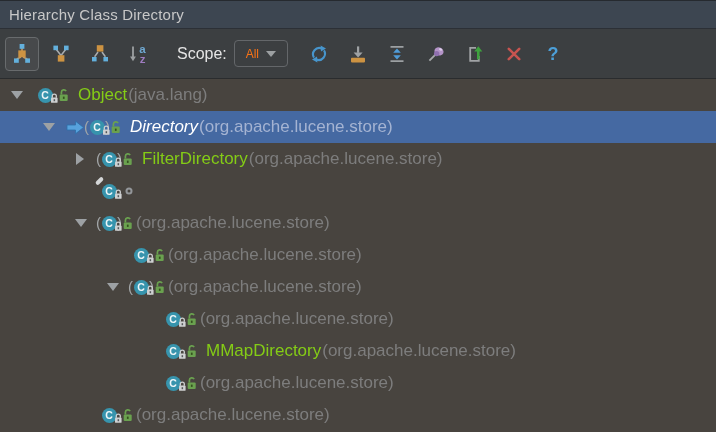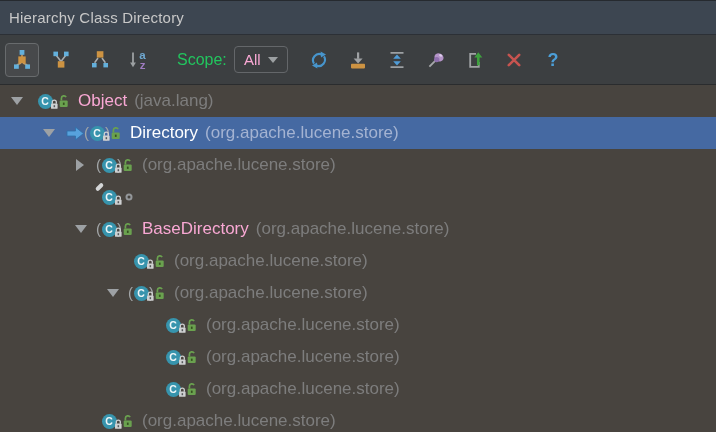--- a/index.html
+++ b/index.html
@@ -5,45 +5,45 @@
   html,body{margin:0;padding:0;}
   body{
     width:716px;height:432px;overflow:hidden;
     background:var(--tree-bg,#48443f);
     font-family:"Liberation Sans", sans-serif;
     -webkit-font-smoothing:antialiased;
     user-select:none;
   }
   
   .titlebar{
-    height:35px;background:var(--title-bg,#3d4651);
+    height:29px;background:var(--title-bg,#3d4651);
     border-top:1px solid #262a2f;border-bottom:1px solid #2c3036;
     display:flex;align-items:center;box-sizing:border-box;
   }
   .titlebar .title{color:#c8c8c8;font-size:15px;padding-left:9px;letter-spacing:.2px;}
   
   .toolbar{
     height:50px;background:var(--toolbar-bg,#3c3f41);
     border-bottom:1px solid #2a2c2e;box-sizing:border-box;
     display:flex;align-items:center;padding-left:5px;
   }
   .tbtn{
     width:34px;height:34px;border-radius:4px;border:1px solid transparent;
     display:flex;align-items:center;justify-content:center;flex:none;
     margin-right:5px;cursor:pointer;box-sizing:border-box;
   }
   .tbtn.selected{background:#47494b;border-color:#686b6d;}
   .tbtn .ticon{display:flex;align-items:center;justify-content:center;}
-  .scope-label{color:#22c55e;font-size:16px;margin:0 7px 0 16px;flex:none;}
+  .scope-label{color:#e5e5e5;font-size:16px;margin:0 7px 0 16px;flex:none;}
   .scope-dd{
     height:27px;min-width:54px;border:1px solid #64676a;border-radius:4px;
     display:flex;align-items:center;justify-content:center;gap:7px;
     padding:0 7px;margin-right:14px;cursor:pointer;flex:none;box-sizing:border-box;
   }
-  .scope-dd .val{color:#f9a8d4;font-size:15px;}
+  .scope-dd .val{color:#f97316;font-size:12px;}
   .caret{width:0;height:0;border-left:5px solid transparent;border-right:5px solid transparent;
     border-top:6px solid #9ca0a2;}
   
   .tree{position:relative;}
   .trow{
     height:32px;display:flex;align-items:center;white-space:nowrap;cursor:pointer;
   }
   .trow.selected{background:var(--sel-bg,#4569a2);}
   .tslot{width:26px;height:16px;display:flex;align-items:center;flex:none;}
   .tri-down{width:0;height:0;border-left:6px solid transparent;border-right:6px solid transparent;
@@ -55,23 +55,23 @@
     display:flex;align-items:center;justify-content:center;}
   .cball{
     width:15px;height:15px;border-radius:50%;background:var(--class-ball,#3794ad);
     color:#eef6f8;font-weight:bold;font-size:10.5px;line-height:15px;text-align:center;flex:none;}
   .paren{position:absolute;color:#a2a6a8;font-size:15px;top:1px;line-height:18px;}
   .paren.l{left:-2px;} .paren.r{right:-2px;}
   .lockbadge{position:absolute;right:-3px;bottom:-3px;}
   .finalpill{position:absolute;left:-3px;top:-2px;width:9px;height:4px;border-radius:2px;
     background:#d4d6d7;transform:rotate(-45deg);}
   .visicon{flex:none;margin-left:2px;width:13px;display:flex;align-items:center;justify-content:center;}
-  .cname{color:#f9a8d4;font-size:17px;margin-left:7px;}
-  .cpkg{color:#7d7d7d;font-size:17px;margin-left:7px;}
-  .trow.selected .cname{color:#ffffff;}
+  .cname{color:#84cc16;font-size:17px;margin-left:7px;}
+  .cpkg{color:#7d7d7d;font-size:17px;margin-left:1px;}
+  .trow.selected .cname{color:#ffffff;font-style:italic;}
   .trow.selected .cpkg{color:#a4b3d2;}
 </style>
 </head>
 <body style="--title-bg: #3d4651; --toolbar-bg: #3c3f41; --tree-bg: #48443f; --sel-bg: #4569a2; --class-ball: #3794ad;">
 
 <div class="titlebar">
   <span class="title">Hierarchy Class Directory</span>
 </div>
 
 <div class="toolbar">
@@ -250,20 +250,21 @@
      <rect x="3.6" y="6.2" width="1.5" height="2" fill="#55585a"></rect>
    </svg></span>
       </span>
       <span class="visicon">
         <svg width="13" height="15" viewBox="0 0 13 15">
      <path d="M3.4 6.6V4.3a2.5 2.5 0 0 1 4.7-1.1" fill="none" stroke="#6aa14f" stroke-width="1.7"></path>
      <rect x="1.7" y="6.4" width="8" height="6.6" rx="1.1" fill="#6aa14f"></rect>
      <rect x="4.9" y="8.6" width="1.7" height="2.3" fill="#35501f"></rect>
    </svg>
       </span>
+      <span class="cname">FilterDirectory</span>
       <span class="cpkg">(org.apache.lucene.store)</span>
     </div>
     <div class="trow" style="padding-left: 72px;">
       <span class="tslot"></span>
       <span class="cicon">
         <span class="cball">C</span>
         <span class="finalpill"></span>
         <span class="lockbadge"><svg width="9" height="11" viewBox="0 0 9 11">
      <path d="M2.3 4.8V3.1a2 2 0 0 1 4 0v1.7" fill="none" stroke="#cfd1d2" stroke-width="1.3"></path>
      <rect x="1" y="4.6" width="6.6" height="5.2" rx="0.9" fill="#cfd1d2"></rect>
@@ -291,21 +292,20 @@
      <rect x="3.6" y="6.2" width="1.5" height="2" fill="#55585a"></rect>
    </svg></span>
       </span>
       <span class="visicon">
         <svg width="13" height="15" viewBox="0 0 13 15">
      <path d="M3.4 6.6V4.3a2.5 2.5 0 0 1 4.7-1.1" fill="none" stroke="#6aa14f" stroke-width="1.7"></path>
      <rect x="1.7" y="6.4" width="8" height="6.6" rx="1.1" fill="#6aa14f"></rect>
      <rect x="4.9" y="8.6" width="1.7" height="2.3" fill="#35501f"></rect>
    </svg>
       </span>
-      <span class="cname">BaseDirectory</span>
       <span class="cpkg">(org.apache.lucene.store)</span>
     </div>
     <div class="trow" style="padding-left: 104px;">
       <span class="tslot"></span>
       <span class="cicon">
         <span class="cball">C</span>
         <span class="lockbadge"><svg width="9" height="11" viewBox="0 0 9 11">
      <path d="M2.3 4.8V3.1a2 2 0 0 1 4 0v1.7" fill="none" stroke="#cfd1d2" stroke-width="1.3"></path>
      <rect x="1" y="4.6" width="6.6" height="5.2" rx="0.9" fill="#cfd1d2"></rect>
      <rect x="3.6" y="6.2" width="1.5" height="2" fill="#55585a"></rect>
@@ -372,20 +372,21 @@
      <rect x="3.6" y="6.2" width="1.5" height="2" fill="#55585a"></rect>
    </svg></span>
       </span>
       <span class="visicon">
         <svg width="13" height="15" viewBox="0 0 13 15">
      <path d="M3.4 6.6V4.3a2.5 2.5 0 0 1 4.7-1.1" fill="none" stroke="#6aa14f" stroke-width="1.7"></path>
      <rect x="1.7" y="6.4" width="8" height="6.6" rx="1.1" fill="#6aa14f"></rect>
      <rect x="4.9" y="8.6" width="1.7" height="2.3" fill="#35501f"></rect>
    </svg>
       </span>
+      <span class="cname">MMapDirectory</span>
       <span class="cpkg">(org.apache.lucene.store)</span>
     </div>
     <div class="trow" style="padding-left: 136px;">
       <span class="tslot"></span>
       <span class="cicon">
         <span class="cball">C</span>
         <span class="lockbadge"><svg width="9" height="11" viewBox="0 0 9 11">
      <path d="M2.3 4.8V3.1a2 2 0 0 1 4 0v1.7" fill="none" stroke="#cfd1d2" stroke-width="1.3"></path>
      <rect x="1" y="4.6" width="6.6" height="5.2" rx="0.9" fill="#cfd1d2"></rect>
      <rect x="3.6" y="6.2" width="1.5" height="2" fill="#55585a"></rect>

